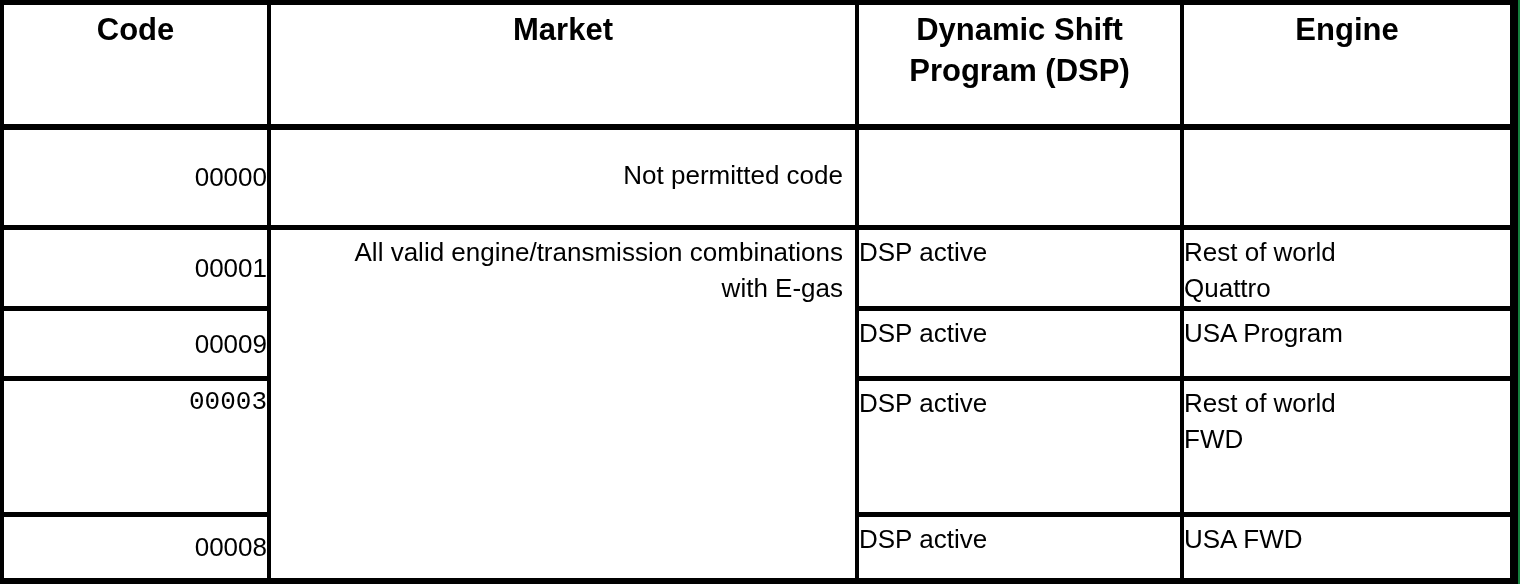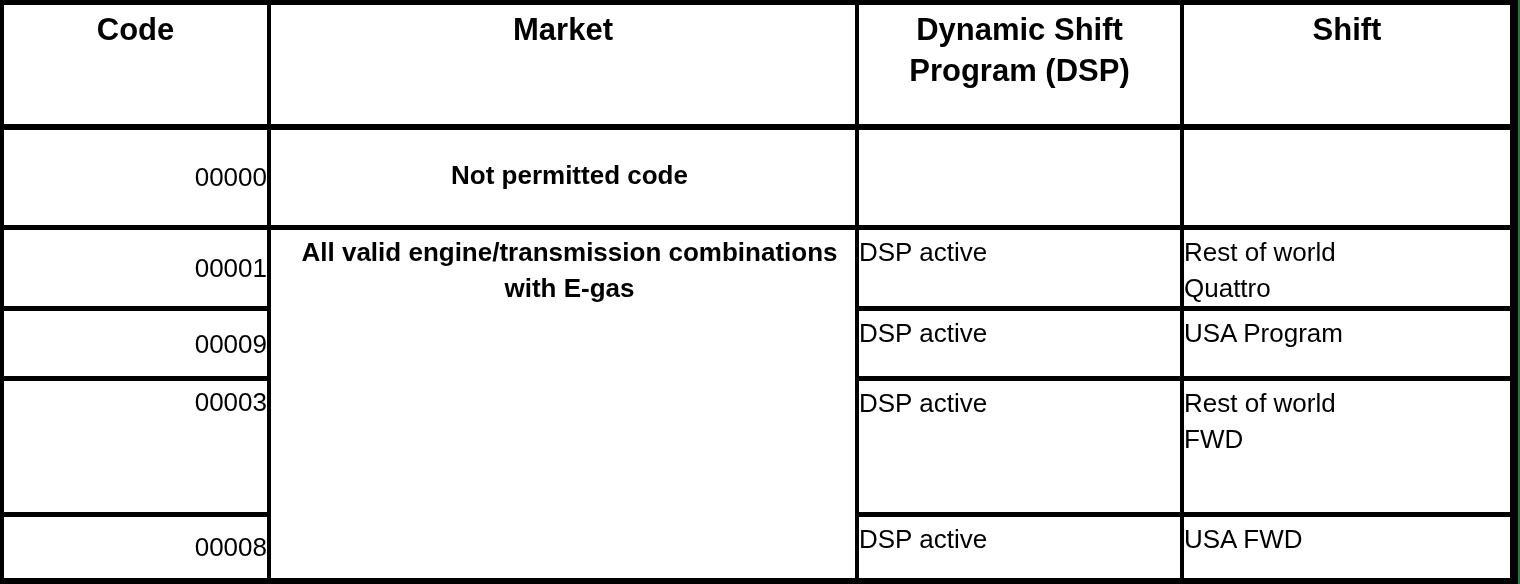--- a/index.html
+++ b/index.html
@@ -48,26 +48,26 @@
     font-size: 26px;
     line-height: 36px;
   }
   td.code-cell {
     text-align: right;
     vertical-align: middle;
   }
   tr.row-top-code td.code-cell {
     vertical-align: top;
     padding-top: 3px;
+    font-family: Liberation Mono, monospace;
   }
   td.engine-cell {
-    text-align: center;
+    text-align: right;
     vertical-align: top;
     padding: 4px 12px 4px 25px;
-    font-weight: bold;
   }
   td.engine-cell.v-middle {
     vertical-align: middle;
     padding-top: 0;
   }
   td.dsp-cell,
   td.market-cell {
     vertical-align: top;
     padding-top: 4px;
   }
@@ -82,21 +82,21 @@
       <col style="width:588px">
       <col style="width:325px">
       <col style="width:332px">
     </colgroup>
     <thead>
       <tr style="height:124px;">
         <th>Code</th>
         <th>Market</th>
         <th>Dynamic Shift
 Program (DSP)</th>
-        <th>Shift</th>
+        <th>Engine</th>
       </tr>
     </thead>
     <tbody>
       <tr style="height:101px;">
         <td class="code-cell">00000</td>
         <td class="engine-cell v-middle">Not permitted code</td>
         <td class="dsp-cell"></td>
         <td class="market-cell"></td>
       </tr>
       <tr style="height:70px;">

